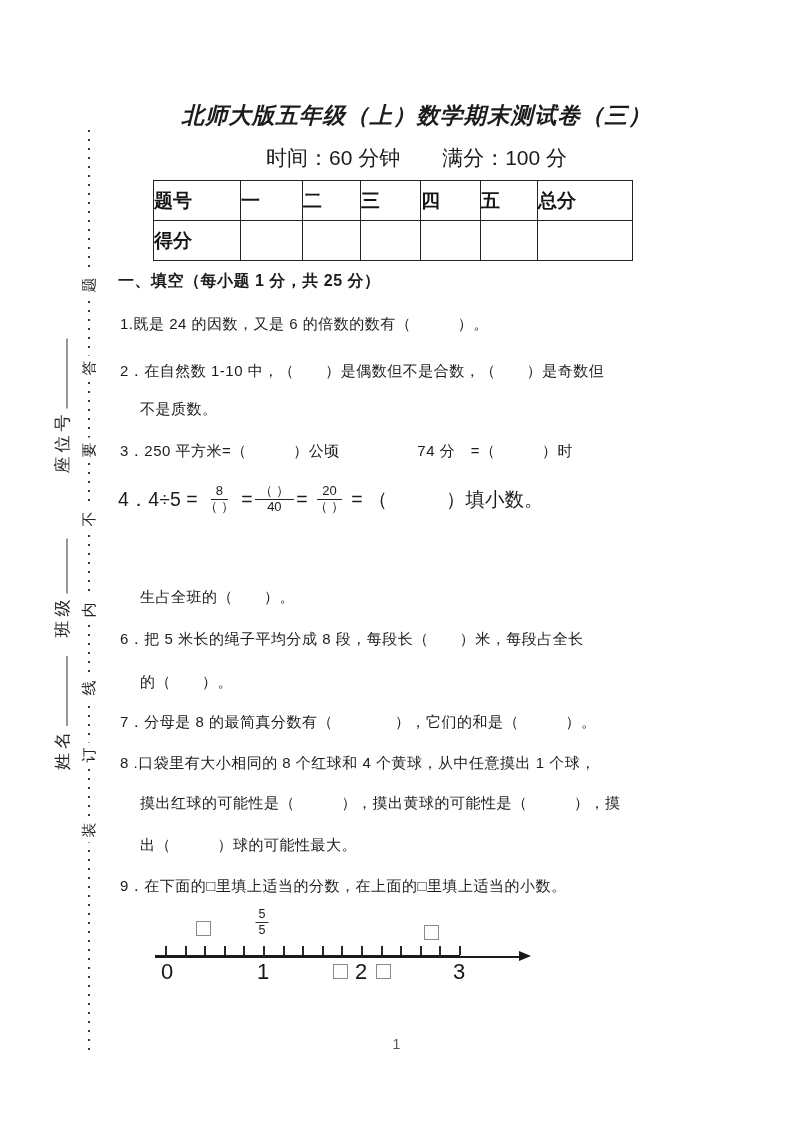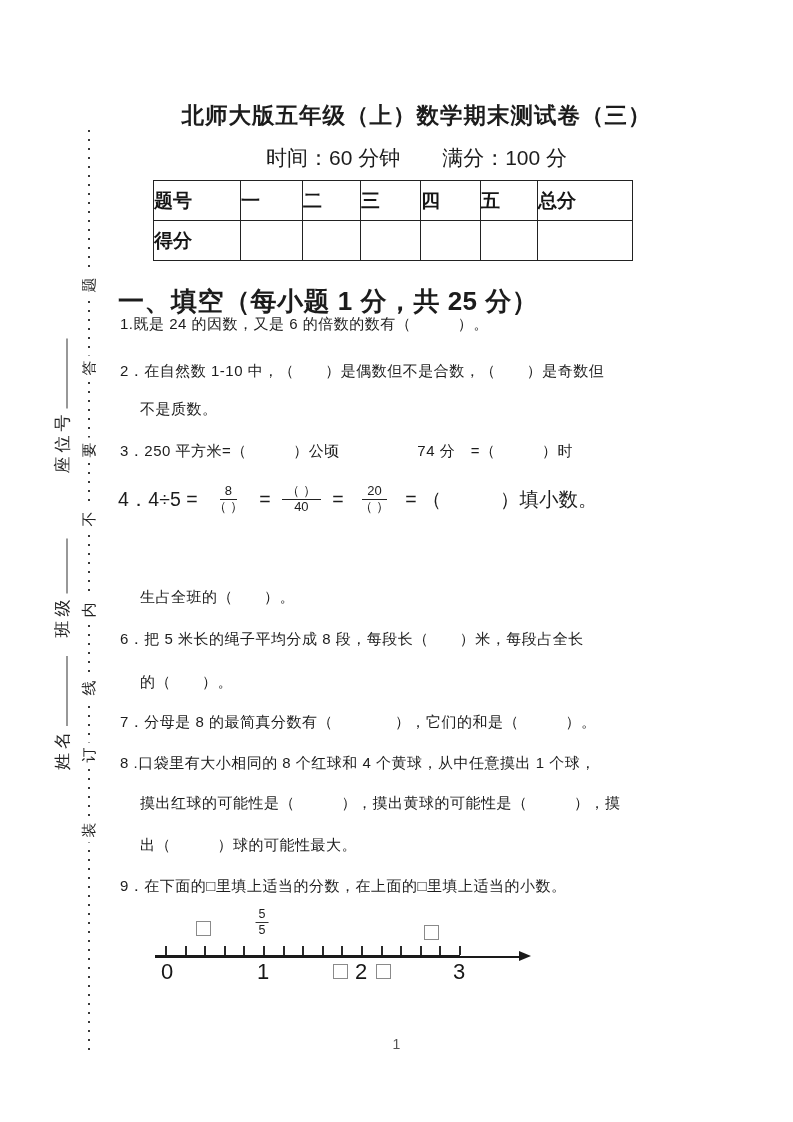--- a/index.html
+++ b/index.html
@@ -22,21 +22,21 @@
     position:absolute;left:62px;white-space:nowrap;font-size:17px;color:#222;
     letter-spacing:4px;transform:translate(-50%,-50%) rotate(-90deg);
   }
   .margin-field .blank-line{
     display:inline-block;height:1px;border-bottom:1.5px solid #333;
     vertical-align:baseline;margin-left:2px;
   }
   
   .title{
     position:absolute;left:100px;right:60px;top:100px;text-align:center;
-    font-size:22.5px;font-weight:bold;letter-spacing:1px;white-space:nowrap;
+    font-size:22.5px;font-weight:bold;letter-spacing:1px;white-space:nowrap;font-style:italic;
   }
   .subtitle{
     position:absolute;left:100px;right:60px;top:144px;text-align:center;
     font-size:21px;white-space:nowrap;
   }
   
   table.score{
     position:absolute;left:153px;top:180px;border-collapse:collapse;
     table-layout:fixed;font-size:19px;color:#161616;
   }
@@ -46,21 +46,21 @@
   }
   
   .line{
     position:absolute;font-size:15px;white-space:nowrap;color:#1c1c1c;
     letter-spacing:0.5px;
   }
   .bold{font-weight:bold;}
   
   .q4row{
     position:absolute;left:118px;top:476px;height:46px;
-    display:flex;align-items:center;gap:11px;font-size:19.5px;white-space:nowrap;
+    display:flex;align-items:center;gap:2px;font-size:19.5px;white-space:nowrap;
   }
   .frac{display:inline-flex;flex-direction:column;align-items:center;line-height:1.15;}
   .frac .num{font-size:13px;padding:0 5px;border-bottom:1.4px solid #222;text-align:center;}
   .frac .den{font-size:13px;padding:0 5px;text-align:center;}
   
   .axis-main{position:absolute;left:155px;top:955px;width:305px;height:3px;background:#1a1a1a;}
   .axis-thin{position:absolute;left:458px;top:955.5px;width:62px;height:2px;background:#1a1a1a;}
   .axis-arrow{
     position:absolute;left:519px;top:951px;width:0;height:0;
     border-left:12px solid #1a1a1a;border-top:5.5px solid transparent;border-bottom:5.5px solid transparent;
@@ -129,21 +129,21 @@
       <td></td>
       <td></td>
       <td></td>
       <td></td>
       <td></td>
       <td></td>
     </tr>
   </tbody>
     </table>
 
-  <div class="line bold" style="left:118px;top:284px;font-size:26px">一、填空（每小题 1 分，共 25 分）</div>
+  <div class="line bold" style="left:118px;top:271px;font-size:16px">一、填空（每小题 1 分，共 25 分）</div>
 
   <div class="line" style="left:120px;top:315px">1.既是 24 的因数，又是 6 的倍数的数有（　　　）。</div>
 
   <div class="line" style="left:120px;top:362px">2．在自然数 1-10 中，（　　）是偶数但不是合数，（　　）是奇数但</div>
   <div class="line" style="left:140px;top:400px">不是质数。</div>
 
   <div class="line" style="left:120px;top:442px">3．250 平方米=（　　　）公顷　　　　　74 分　=（　　　）时</div>
 
   <div class="q4row">
     <span>4．4÷5 =</span>

